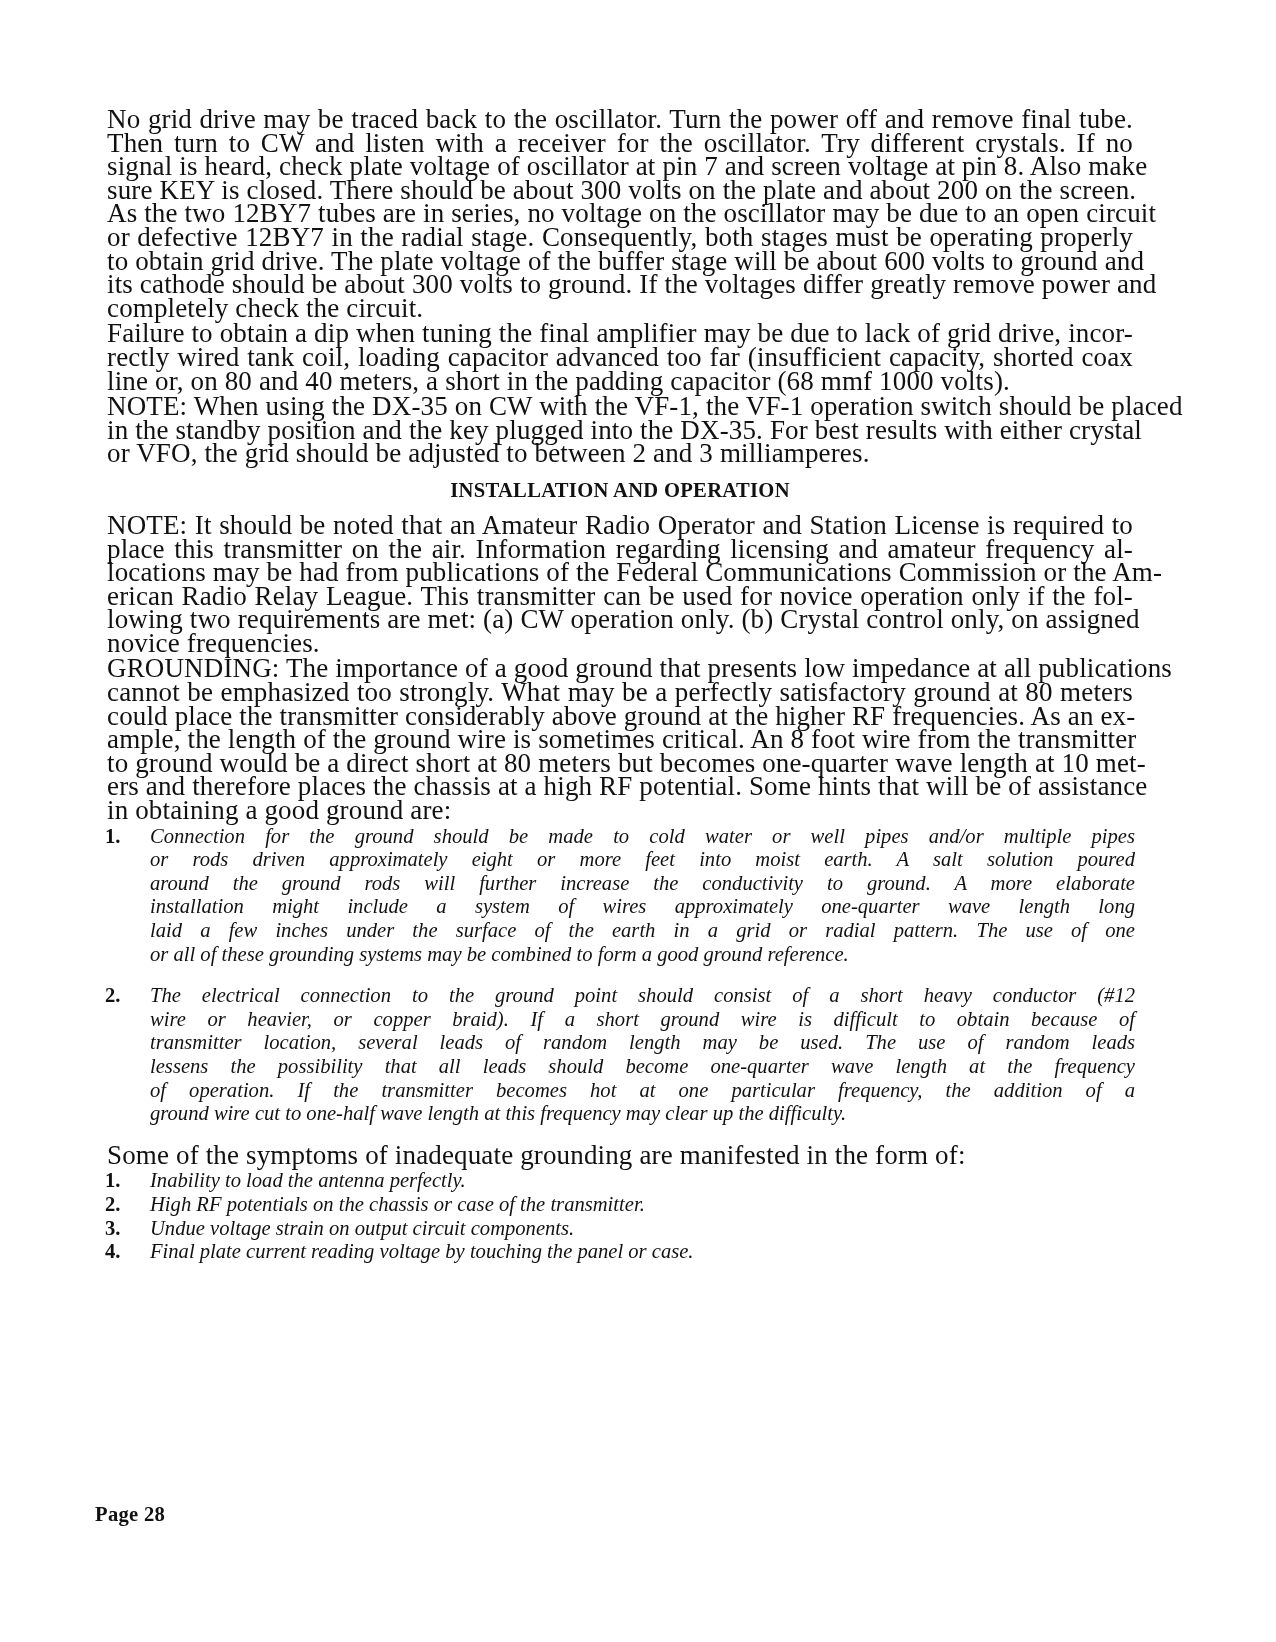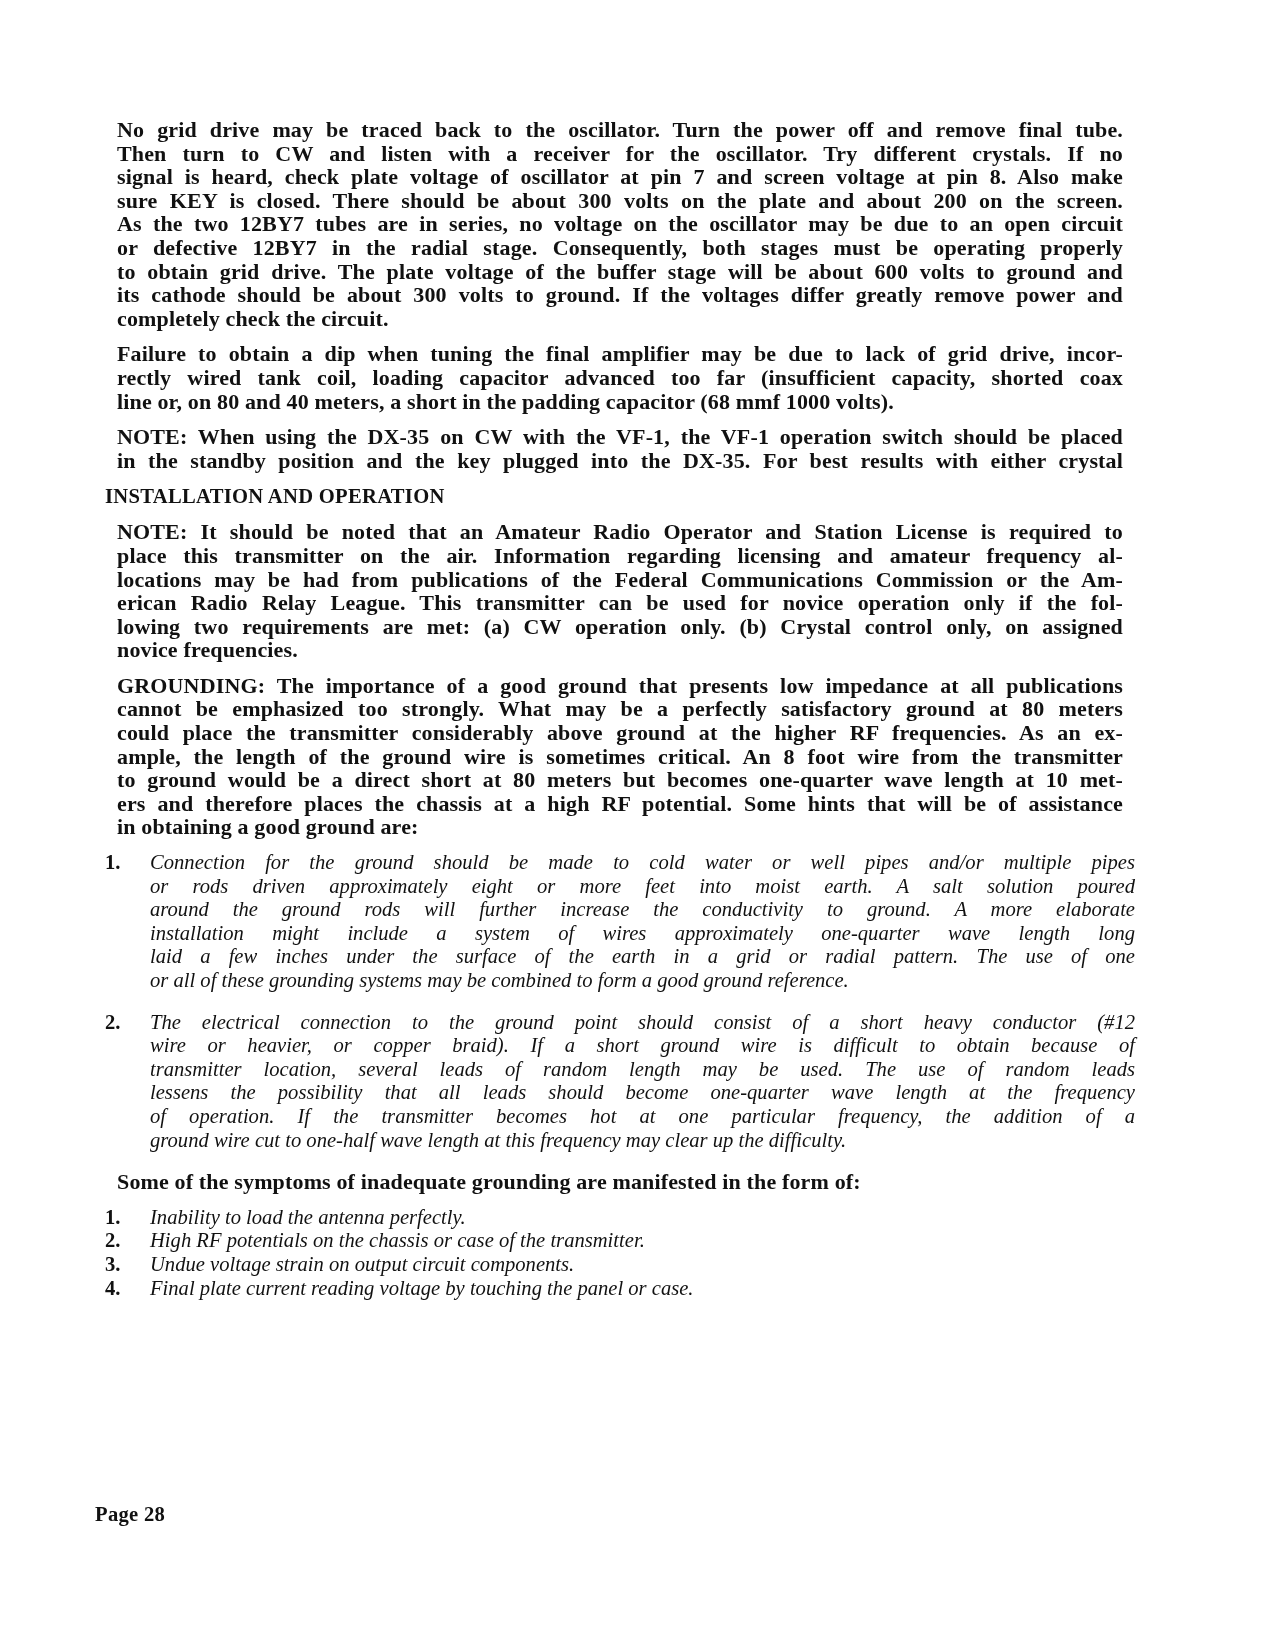--- a/index.html
+++ b/index.html
@@ -15,41 +15,41 @@
       font-family: "Liberation Serif", "DejaVu Serif", serif;
       color: #111111;
     }
     .page {
       position: absolute;
       left: 105px;
       top: 106px;
       width: 1030px;
     }
     p.para {
-      margin: 12px;
-      font-size: 22px;
+      margin: 2px;
+      font-size: 27px;
       line-height: 23.6px;
       text-align: justify;
       text-align-last: left;
       letter-spacing: 0.15px;
-      font-weight: bold;
     }
     .line {
       display: block;
       white-space: nowrap;
       text-align: justify;
       text-align-last: justify;
     }
     .line.last {
       text-align-last: left;
     }
     .p1 { margin-bottom: 17px; }
     .p2 { margin-bottom: 18px; }
     .p3 { margin-bottom: 27px; }
     .heading {
+      text-align: center;
       font-size: 20.6px;
       line-height: 24px;
       margin: 12px 0 12px 0;
       letter-spacing: 0.3px;
     }
     .p4 { margin-bottom: 18px; }
     .p5 { margin-bottom: 27px; }
     .numlist {
       margin: 0;
       padding: 0;
@@ -101,20 +101,21 @@
 
   <p class="para p2">
     <span class="line">Failure to obtain a dip when tuning the final amplifier may be due to lack of grid drive, incor-</span>
     <span class="line">rectly wired tank coil, loading capacitor advanced too far (insufficient capacity, shorted coax</span>
     <span class="line last">line or, on 80 and 40 meters, a short in the padding capacitor (68 mmf 1000 volts).</span>
   </p>
 
   <p class="para p3">
     <span class="line">NOTE:  When using the DX-35 on CW with the VF-1, the VF-1 operation switch should be placed</span>
     <span class="line">in the standby position and the key plugged into the DX-35.  For best results with either crystal</span>
+    <span class="line last">or VFO, the grid should be adjusted to between 2 and 3 milliamperes.</span>
   </p>
 
   <h2 class="heading">INSTALLATION AND OPERATION</h2>
 
   <p class="para p4">
     <span class="line">NOTE:  It should be noted that an Amateur Radio Operator and Station License is required to</span>
     <span class="line">place this transmitter on the air.  Information regarding licensing and amateur frequency al-</span>
     <span class="line">locations may be had from publications of the Federal Communications Commission or the Am-</span>
     <span class="line">erican Radio Relay League.  This transmitter can be used for novice operation only if the fol-</span>
     <span class="line">lowing two requirements are met:  (a) CW operation only.  (b) Crystal control only, on assigned</span>

